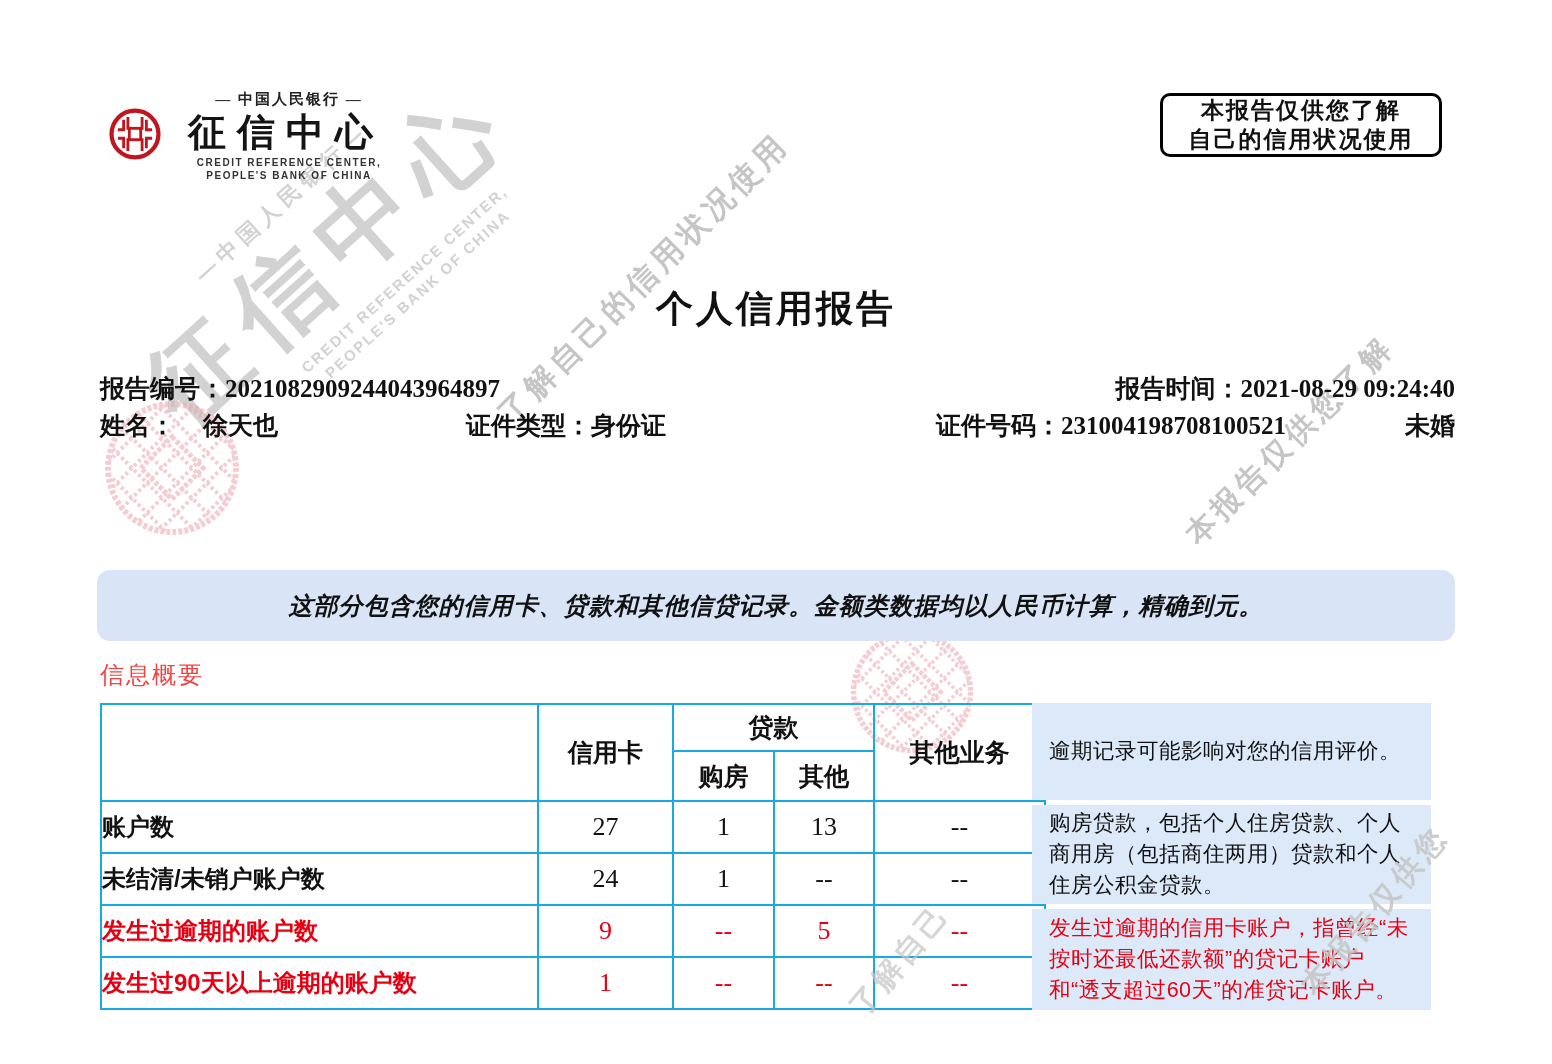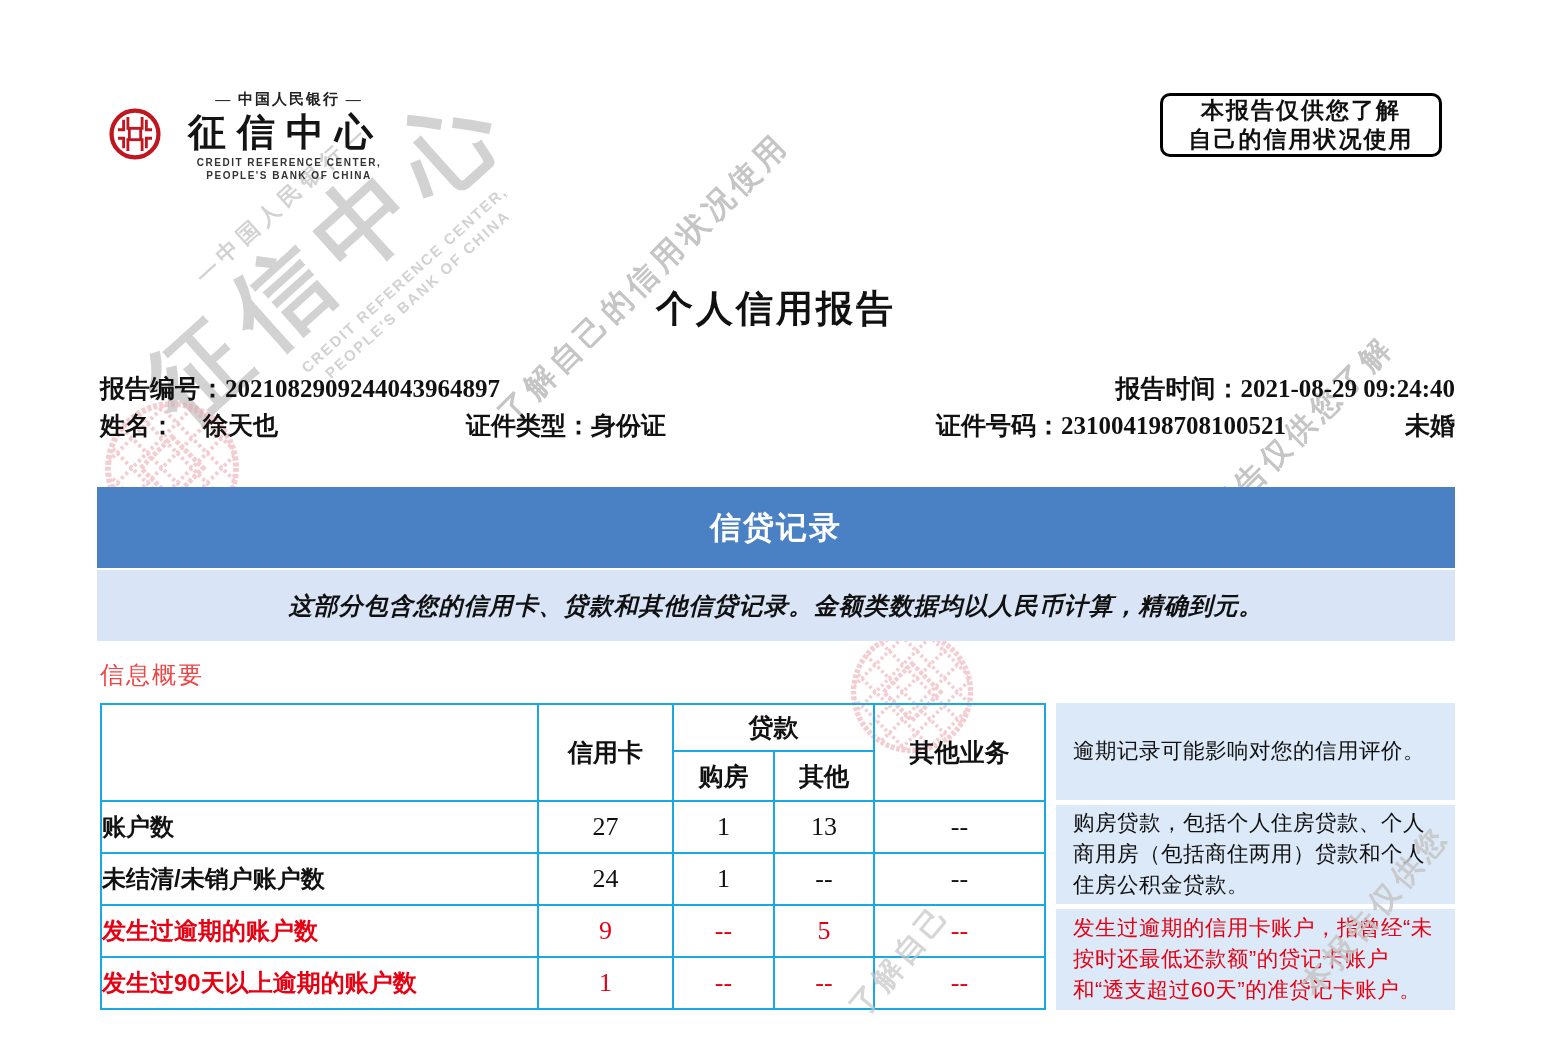--- a/index.html
+++ b/index.html
@@ -44,38 +44,38 @@
   .meta-name{left:100px;top:409px;}
   .meta-name .val{margin-left:28px;}
   .meta-idtype{left:466px;top:409px;}
   .meta-idno{left:936px;top:409px;width:519px;display:flex;justify-content:space-between;}
 
   
   .banner{position:absolute;left:97px;top:487px;width:1358px;height:81px;background:#4a81c4;z-index:2;
           display:flex;align-items:center;justify-content:center;}
   .banner-title{color:#fff;font-size:31px;font-weight:600;letter-spacing:2px;}
   .banner-desc{position:absolute;left:97px;top:570px;width:1358px;height:71px;background:#d9e5f6;z-index:2;
-          display:flex;align-items:center;justify-content:center;}
+          display:flex;align-items:center;justify-content:center;border-radius:13px;}
   .banner-desc span{font-size:24px;font-weight:bold;font-style:italic;letter-spacing:1px;}
 
   .summary-heading{position:absolute;left:100px;top:659px;font-size:24px;font-weight:normal;
                    color:#ef4444;z-index:2;letter-spacing:2px;}
 
   
   .table-wrap{position:absolute;left:100px;top:703px;z-index:2;border-radius:8px;}
   table.summary{border-collapse:collapse;table-layout:fixed;width:944px;background:transparent;}
   table.summary th,table.summary td{border:2px solid #18a8e2;padding:0;background:transparent;}
   table.summary th{font-size:25px;font-weight:bold;text-align:center;}
   td.lbl{font-size:24px;font-weight:bold;text-align:left;padding-left:13px;height:50px;}
   td.val{font-family:"Liberation Serif","DejaVu Serif",serif;font-size:26px;text-align:center;height:50px;}
   tr.red td{color:#e60012;}
   .h1{height:47px;} .h2{height:50px;}
 
   
-  .note{position:absolute;left:1056px;width:399px;background:#dce9f8;z-index:2;
+  .note{position:absolute;left:1032px;width:399px;background:#dce9f8;z-index:2;
         display:flex;align-items:center;box-sizing:border-box;padding:0 17px;
         font-size:21.5px;line-height:31px;letter-spacing:.5px;}
   .note-1{top:703px;height:97px;}
   .note-2{top:805px;height:99px;}
   .note-3{top:909px;height:101px;color:#e60012;}
 </style>
 </head>
 <body>
 
 <div class="page">
@@ -173,23 +173,20 @@
 
   <div class="meta meta-row1-left"><span>报告编号：</span><span class="num">2021082909244043964897</span></div>
   <div class="meta meta-row1-right"><span>报告时间：</span><span class="num">2021-08-29 09:24:40</span></div>
   <div class="meta meta-name"><span>姓名：</span><span class="val">徐天也</span></div>
   <div class="meta meta-idtype"><span>证件类型：</span><span>身份证</span></div>
   <div class="meta meta-idno">
     <span><span>证件号码：</span><span class="num">231004198708100521</span></span>
     <span>未婚</span>
   </div>
 
-  <div class="banner">
-    <span class="banner-title">信贷记录</span>
-  </div>
   <div class="banner-desc">
     <span>这部分包含您的信用卡、贷款和其他信贷记录。金额类数据均以人民币计算，精确到元。</span>
   </div>
 
   <div class="summary-heading">信息概要</div>
 
   <div class="table-wrap">
     <table class="summary">
       <colgroup>
           <col style="width:437px">

